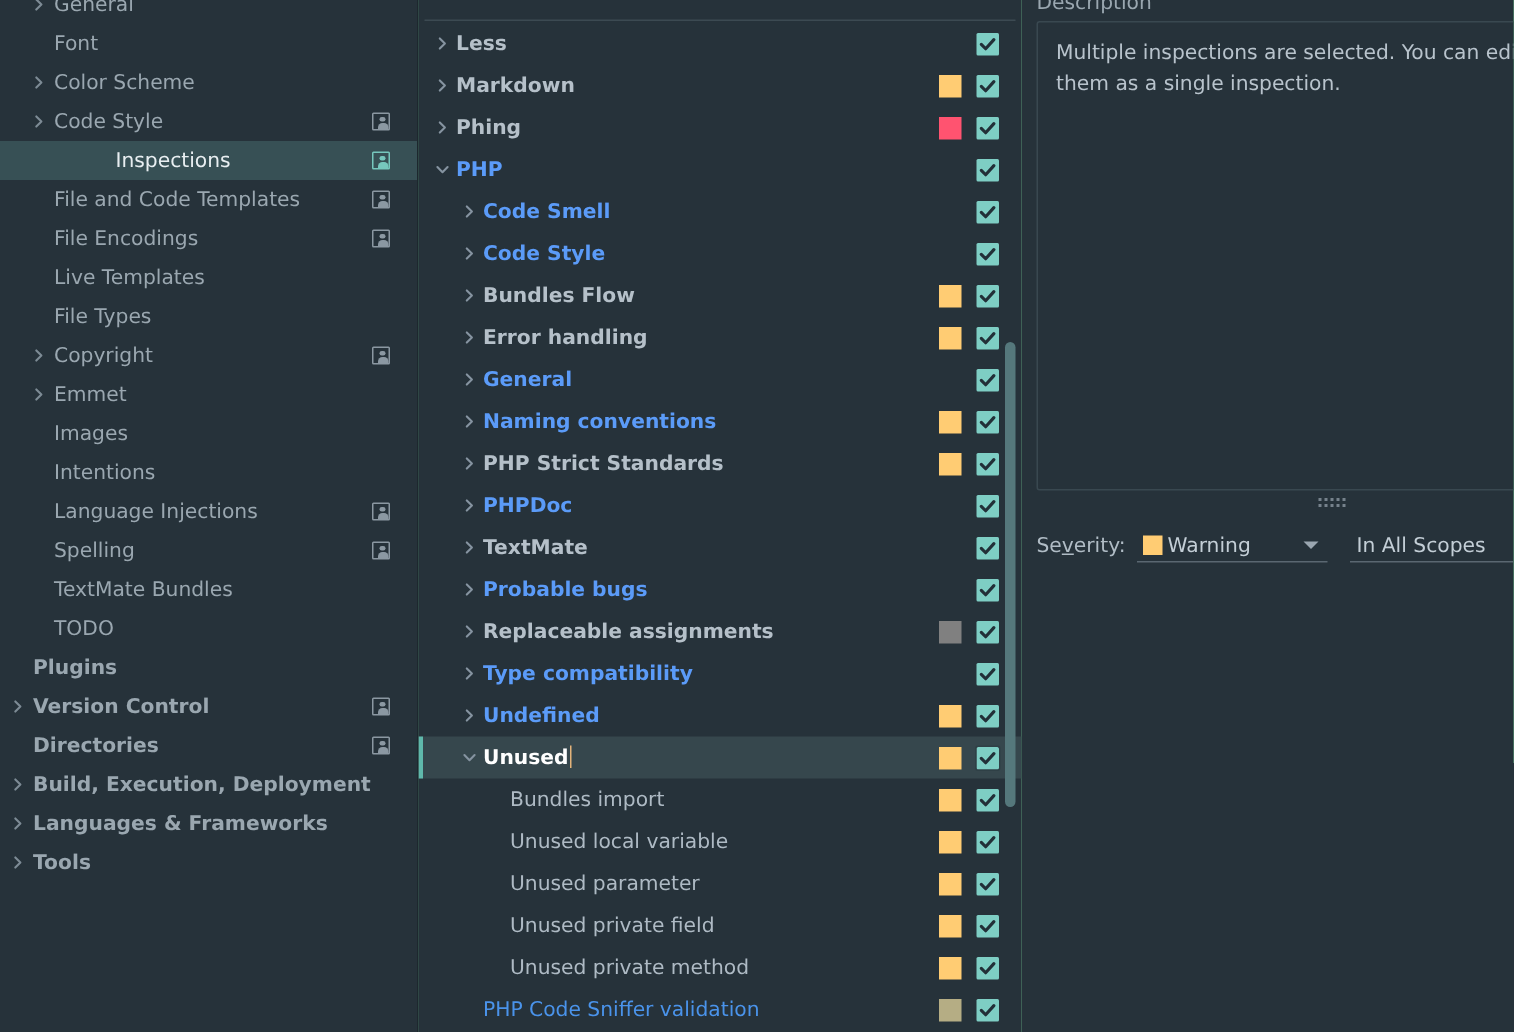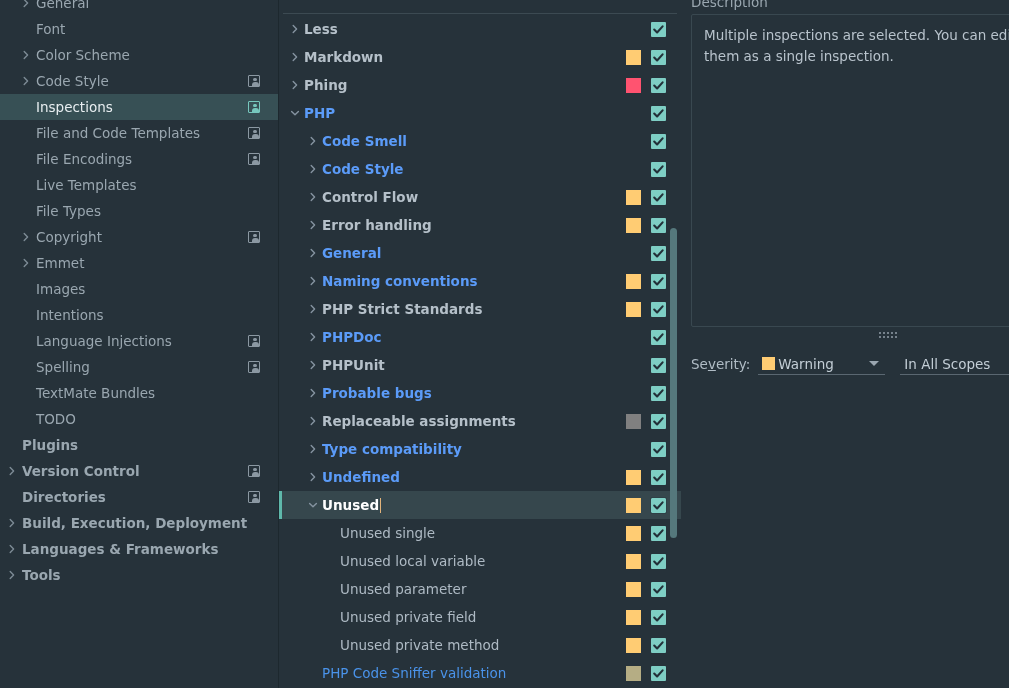--- a/index.html
+++ b/index.html
@@ -34,21 +34,21 @@
     align-items: center;
     box-sizing: border-box;
     padding-right: 18px;
     font-size: 13.5px;
     color: #9aa7b0;
     white-space: nowrap;
   }
   .nav-row.selected {
     background: #375055;
   }
-  .nav-row.selected .nav-label { color: #e8eef1; }
+  .nav-row.selected .nav-label { color: #e8eef1; margin-left: 41px; }
   .nav-row.bold .nav-label { font-weight: bold; color: #9aa7b0; }
   .nav-arrow {
     position: absolute;
     width: 12px; height: 12px;
     display: flex; align-items: center; justify-content: center;
     color: #7d8b95;
     font-size: 11px;
     line-height: 1;
   }
   .nav-arrow svg { display:block; }
@@ -475,21 +475,21 @@
               <path d="M3.2 7.6 L6.1 10.5 L11.6 4.4" fill="none" stroke="#223038" stroke-width="2.1" stroke-linecap="round" stroke-linejoin="round"></path>
             </svg>
           </span>
         </div>
         <div class="t-row" style="position: absolute; left: 0px; right: 0px; top: 168px;">
           <span class="t-arrow" style="left: 27px;">
             <svg width="12" height="12" viewBox="0 0 12 12">
               <path d="M4.2 2.6 L7.6 6 L4.2 9.4" fill="none" stroke="#8593a0" stroke-width="1.4" stroke-linecap="round" stroke-linejoin="round"></path>
             </svg>
           </span>
-          <span class="t-label" style="left: 43px;">Control Flow</span>
+          <span class="t-label" style="left: 43px;">Bundles Flow</span>
           <span class="sev-swatch" style="background: rgb(255, 204, 115);"></span>
           <span class="t-check">
             <svg width="15" height="15" viewBox="0 0 15 15">
               <path d="M3.2 7.6 L6.1 10.5 L11.6 4.4" fill="none" stroke="#223038" stroke-width="2.1" stroke-linecap="round" stroke-linejoin="round"></path>
             </svg>
           </span>
         </div>
         <div class="t-row" style="position: absolute; left: 0px; right: 0px; top: 196px;">
           <span class="t-arrow" style="left: 27px;">
             <svg width="12" height="12" viewBox="0 0 12 12">
@@ -557,21 +557,21 @@
               <path d="M3.2 7.6 L6.1 10.5 L11.6 4.4" fill="none" stroke="#223038" stroke-width="2.1" stroke-linecap="round" stroke-linejoin="round"></path>
             </svg>
           </span>
         </div>
         <div class="t-row" style="position: absolute; left: 0px; right: 0px; top: 336px;">
           <span class="t-arrow" style="left: 27px;">
             <svg width="12" height="12" viewBox="0 0 12 12">
               <path d="M4.2 2.6 L7.6 6 L4.2 9.4" fill="none" stroke="#8593a0" stroke-width="1.4" stroke-linecap="round" stroke-linejoin="round"></path>
             </svg>
           </span>
-          <span class="t-label" style="left: 43px;">PHPUnit</span>
+          <span class="t-label" style="left: 43px;">TextMate</span>
           <span class="t-check">
             <svg width="15" height="15" viewBox="0 0 15 15">
               <path d="M3.2 7.6 L6.1 10.5 L11.6 4.4" fill="none" stroke="#223038" stroke-width="2.1" stroke-linecap="round" stroke-linejoin="round"></path>
             </svg>
           </span>
         </div>
         <div class="t-row" style="position: absolute; left: 0px; right: 0px; top: 364px;">
           <span class="t-arrow" style="left: 27px;">
             <svg width="12" height="12" viewBox="0 0 12 12">
               <path d="M4.2 2.6 L7.6 6 L4.2 9.4" fill="none" stroke="#8593a0" stroke-width="1.4" stroke-linecap="round" stroke-linejoin="round"></path>
@@ -633,21 +633,21 @@
           </span>
           <span class="t-label white" style="left: 43px;">Unused<span class="t-caret"></span></span>
           <span class="sev-swatch" style="background: rgb(255, 204, 115);"></span>
           <span class="t-check">
             <svg width="15" height="15" viewBox="0 0 15 15">
               <path d="M3.2 7.6 L6.1 10.5 L11.6 4.4" fill="none" stroke="#223038" stroke-width="2.1" stroke-linecap="round" stroke-linejoin="round"></path>
             </svg>
           </span>
         </div>
         <div class="t-row" style="position: absolute; left: 0px; right: 0px; top: 504px;">
-          <span class="t-label plain" style="left: 61px;">Unused single</span>
+          <span class="t-label plain" style="left: 61px;">Bundles import</span>
           <span class="sev-swatch" style="background: rgb(255, 204, 115);"></span>
           <span class="t-check">
             <svg width="15" height="15" viewBox="0 0 15 15">
               <path d="M3.2 7.6 L6.1 10.5 L11.6 4.4" fill="none" stroke="#223038" stroke-width="2.1" stroke-linecap="round" stroke-linejoin="round"></path>
             </svg>
           </span>
         </div>
         <div class="t-row" style="position: absolute; left: 0px; right: 0px; top: 532px;">
           <span class="t-label plain" style="left: 61px;">Unused local variable</span>
           <span class="sev-swatch" style="background: rgb(255, 204, 115);"></span>

